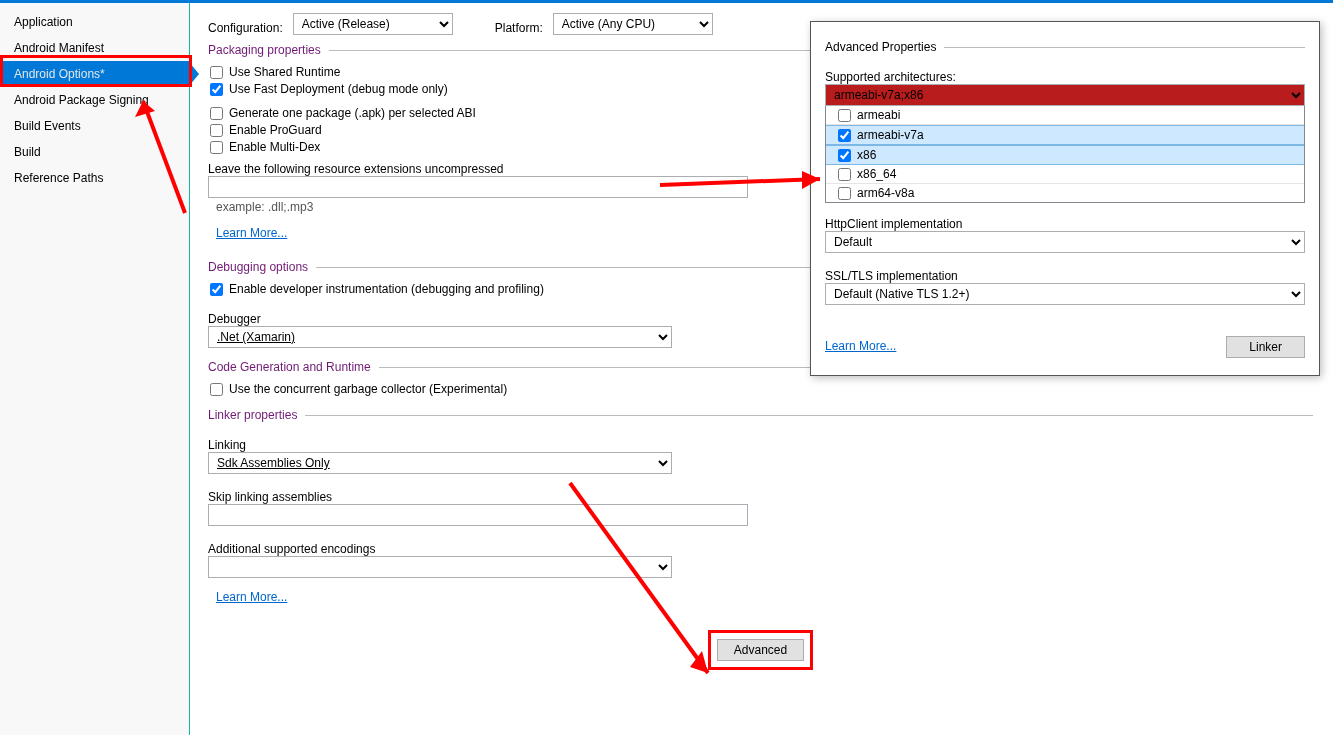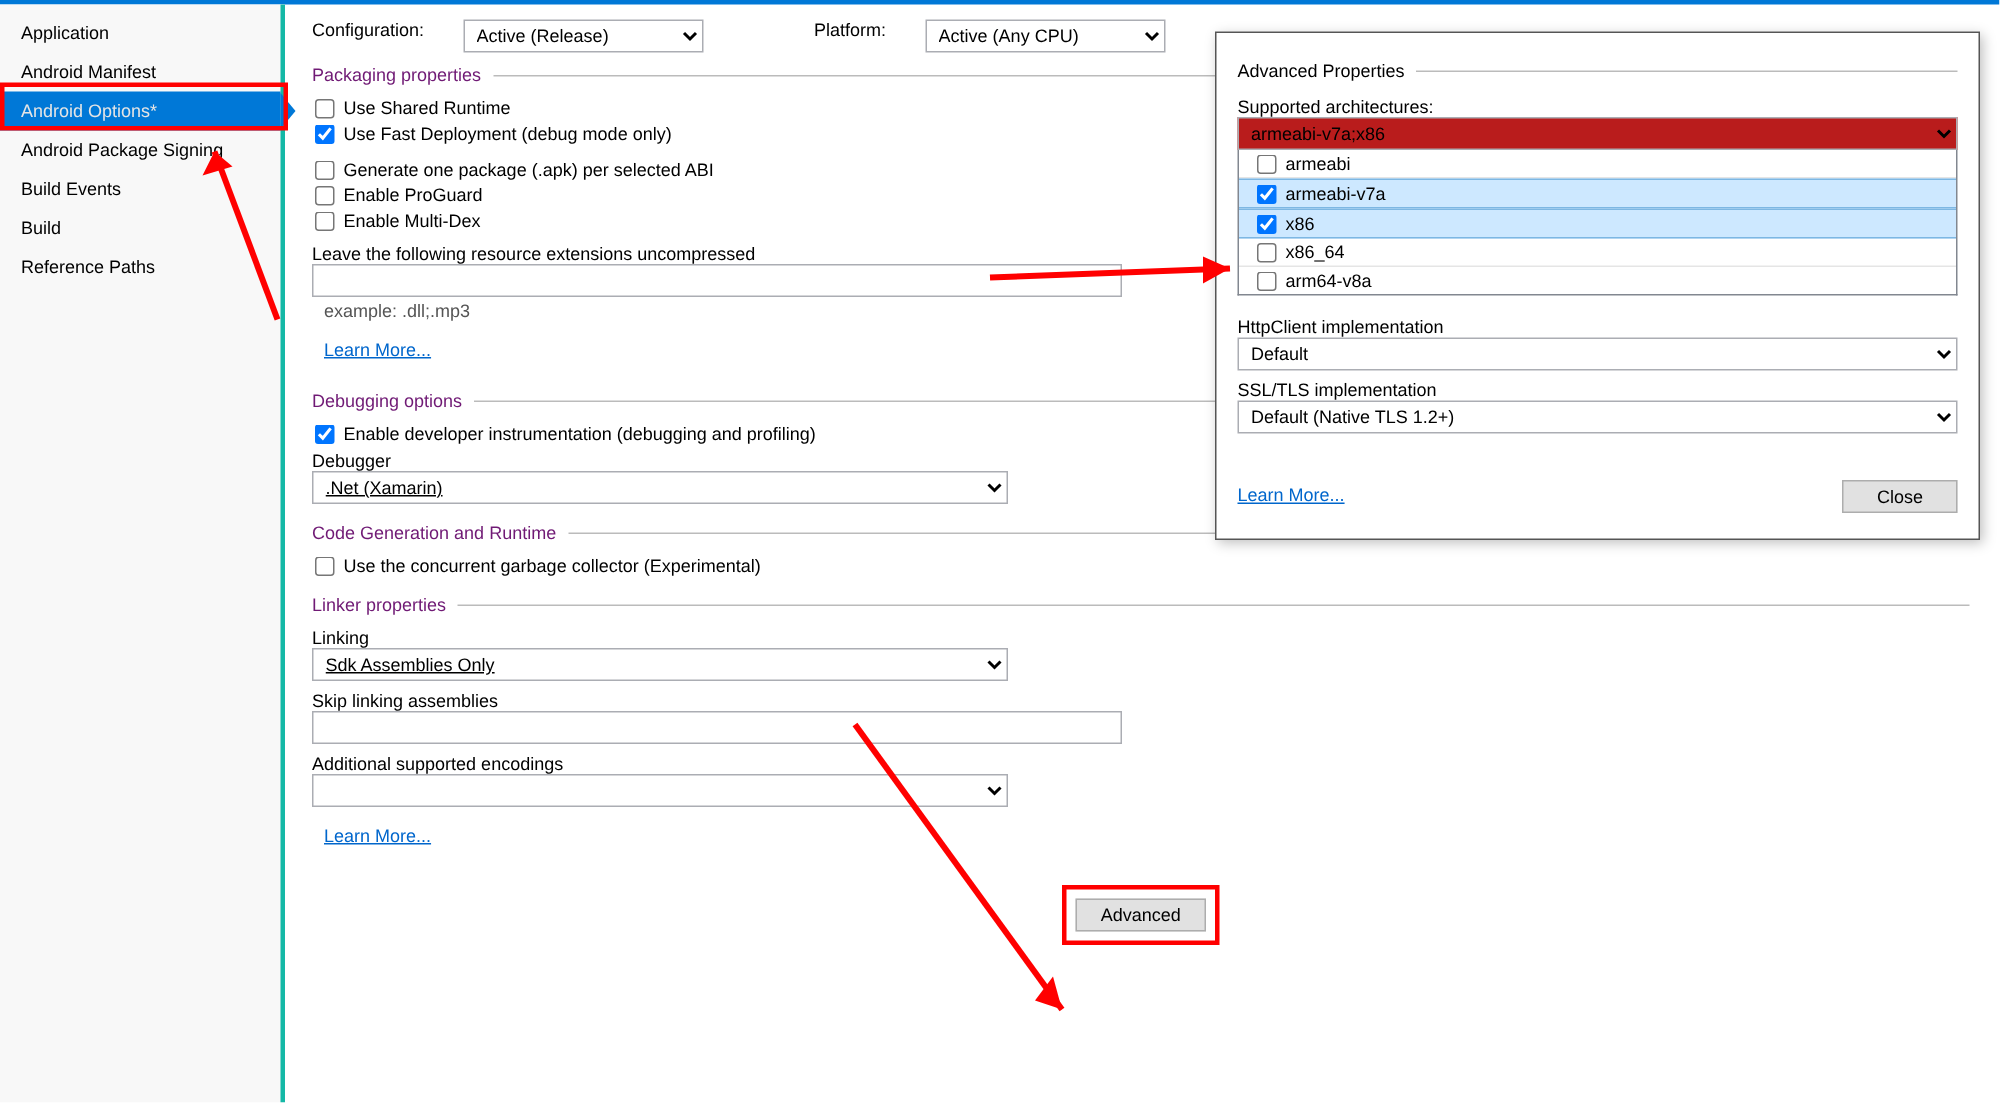--- a/index.html
+++ b/index.html
@@ -1,38 +1,38 @@
 <!DOCTYPE html>
 <html><head>
 <meta charset="utf-8">
 <style>
   * { box-sizing: border-box; font-family: "Segoe UI", Tahoma, sans-serif; font-size: 12px; }
   body { margin: 0; background: #fff; color: #000; }
   .top-border { height: 3px; background: #0078d7; }
   .app { display: flex; height: 732px; position: relative; }
-  .sidebar { width: 190px; background: #f8f8f8; border-right: 3px solid #14b8a6; padding-top: 6px; }
+  .sidebar { width: 190px; background: #f8f8f8; border-right: 1px solid #14b8a6; padding-top: 6px; }
   .sidebar-item { padding: 6px 10px 6px 14px; cursor: pointer; position: relative; }
   .sidebar-item.selected { background: #0078d7; color: #e5e5e5; }
   .sidebar-item.selected::after {
     content: ""; position: absolute; right: -10px; top: 50%; transform: translateY(-50%);
     width: 0; height: 0; border-top: 12px solid transparent; border-bottom: 12px solid transparent;
     border-left: 10px solid #0078d7;
   }
   .hl-box { position: absolute; border: 3px solid #f00; pointer-events: none; }
   .main { flex: 1; padding: 10px 20px 10px 18px; overflow: hidden; }
-  .config-row { display: flex; align-items: flex-start; gap: 24px; }
+  .config-row { display: flex; align-items: flex-end; gap: 8px; }
   .config-row label { margin-right: 2px; }
   select, input[type=text] { border: 1px solid #abadb3; background: #fff; padding: 2px 4px; height: 22px; }
   select { padding-right: 6px; }
   .select-sm { width: 160px; }
   .section { margin-bottom: 12px; }
   .section-title { display: flex; align-items: center; margin: 8px 0; color: #701a75; }
   .section-title span { margin-right: 8px; white-space: nowrap; }
   .section-title hr { flex: 1; border: none; border-top: 1px solid #bbb; margin: 0; }
-  .field { margin: 4px 0 6px 0; }
+  .field { margin: 16px 0 6px 0; }
   .chk { display: flex; align-items: center; gap: 6px; margin: 3px 0 3px 2px; }
   .indent { }
   .full-input { width: 540px; }
   .full-select { width: 464px; text-decoration: underline; }
   .hint { color: #555; margin-left: 8px; margin-top: 2px; }
   .link { color: #0066cc; text-decoration: underline; cursor: pointer; display: inline-block; margin: 6px 0 8px 8px; }
   .btn { background: #e1e1e1; border: 1px solid #adadad; padding: 3px 16px; cursor: pointer; }
   .advanced-wrap { text-align: center; margin-top: 18px; }
   .hl-btn { display: inline-block; border: 3px solid #f00; padding: 6px; }
   
@@ -210,21 +210,21 @@
         <select class="dlg-select"><option>Default</option></select>
       </div>
       <div class="field">
         <div>SSL/TLS implementation</div>
         <select class="dlg-select"><option>Default (Native TLS 1.2+)</option></select>
       </div>
 
       <div class="dlg-footer">
         <a class="link">Learn More...</a>
         <div class="spacer"></div>
-        <button class="btn" style="padding:3px 22px">Close</button>
+        <button class="btn" style="padding:3px 22px">Linker</button>
       </div>
     </div>
   </div>
 
   <div class="hl-box" style="left:0; top:52px; width:192px; height:32px;"></div>
 
   <svg class="arrow" style="left:125px; top:80px;" width="80" height="140">
     <line class="arrow-line" x1="60" y1="130" x2="18" y2="18"></line>
     <polygon class="arrow-head" points="18,18 10,34 30,28"></polygon>
   </svg>

